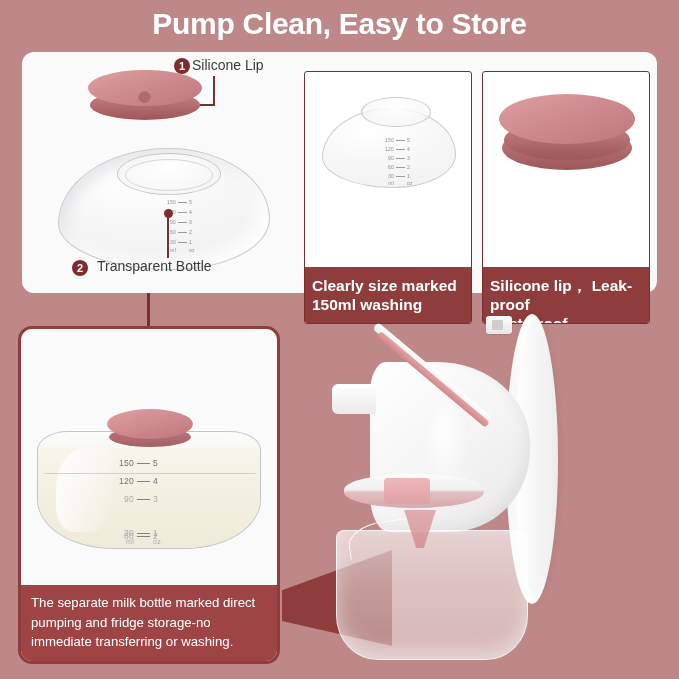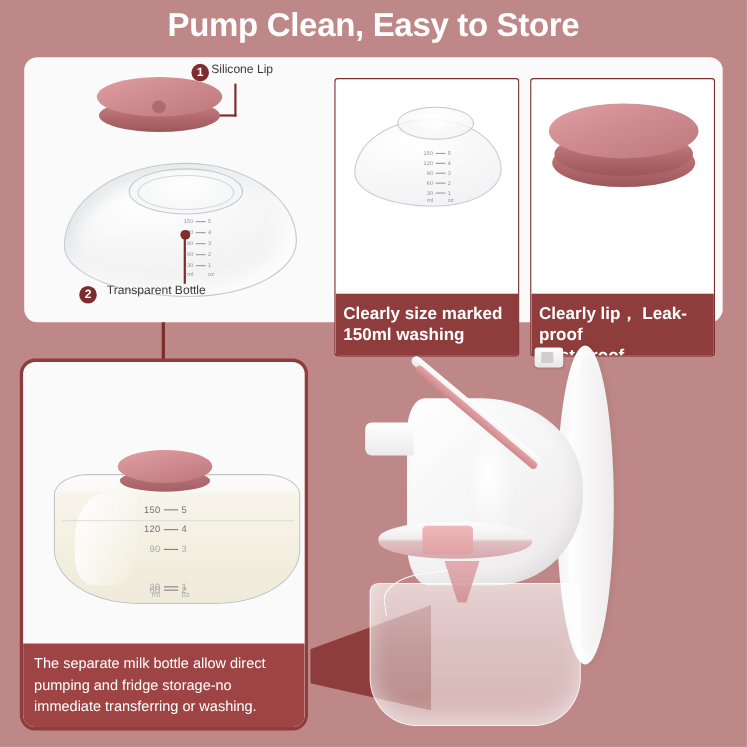--- a/index.html
+++ b/index.html
@@ -48,21 +48,21 @@
     border-radius: 50%;
     background: #7d2d2d;
     color: #ffffff;
     font-size: 11px;
     font-weight: bold;
     line-height: 16px;
     text-align: center;
   }
   .callout-label {
     position: absolute;
-    font-size: 11px;
+    font-size: 14px;
     color: #3b3b3b;
     white-space: nowrap;
   }
   .lead-line {
     position: absolute;
     background: #7d2d2d;
   }
   .lead-dot {
     position: absolute;
     width: 9px; height: 9px;
@@ -189,21 +189,21 @@
     color: #ffffff;
     font-size: 13.2px;
     line-height: 19.5px;
     padding: 8px 9px 0 10px;
   }
 
   
   .milk-wrap { position:absolute; left: 16px; top: 80px; width: 224px; height: 140px; }
   .milk-body {
     position: absolute;
-    left: 12px; top: 22px;
+    left: 0; top: 22px;
     width: 224px; height: 118px;
     border: 1.3px solid #c2c4c8;
     border-radius: 14% 14% 34% 34% / 16% 16% 42% 42%;
     background: linear-gradient(180deg, rgba(252,252,252,.98) 0%, rgba(248,246,240,.98) 18%, rgba(246,242,231,.98) 60%, rgba(243,239,227,.98) 100%);
     overflow: hidden;
     text-decoration: underline;
   }
   .milk-fill {
     position: absolute;
     left: 0; right: 0; top: 16px; bottom: 0;
@@ -426,21 +426,21 @@
       </div>
     </div>
 
     <div class="subpanel" style="left:460px;">
       <div class="art">
         <div class="lid lid-base" style="left:19px; top:54px; width:130px; height:44px;"></div>
         <div class="lid lid-base" style="left:21px; top:48px; width:126px; height:40px;"></div>
         <div class="lid lid-top" style="left:16px; top:22px; width:136px; height:50px;"></div>
       </div>
       <div class="caption-bar">
-        <div>Clearly lip， Leak-proof</div>
+        <div>Silicone lip， Leak-proof</div>
         <div> dust-proof</div>
       </div>
     </div>
   </div>
 
   <div class="lead-line" style="left:147px; top:293px; width:3px; height:130px;"></div>
   <div class="lead-dot" style="left:143px; top:416px; width:11px; height:11px;"></div>
 
   <div class="bl-panel">
     <div class="bl-art">
@@ -466,21 +466,21 @@
             <span class="v">30</span><span class="bar"></span><span class="o">1</span>
           </div>
           <div class="grad-big grad-dim" style="left:78px; top:106px; font-size:7px;">
             <span class="v">ml</span><span class="bar" style="border:0;"></span><span class="o">oz</span>
           </div>
         </div>
         <div class="milk-lid-base"></div>
         <div class="milk-lid-top"></div>
       </div>
     </div>
-    <div class="bl-caption">The separate milk bottle allow direct pumping and fridge storage-no immediate transferring or washing.</div>
+    <div class="bl-caption">The separate milk bottle marked direct pumping and fridge storage-no immediate transferring or washing.</div>
   </div>
 
   <div class="pump">
     <div class="wedge"></div>
     <div class="flange-disc"></div>
     <div class="flange-disc2"></div>
     <div class="horn"></div>
     <div class="horn-inner"></div>
     <div class="stub"></div>
     <div class="arm">

